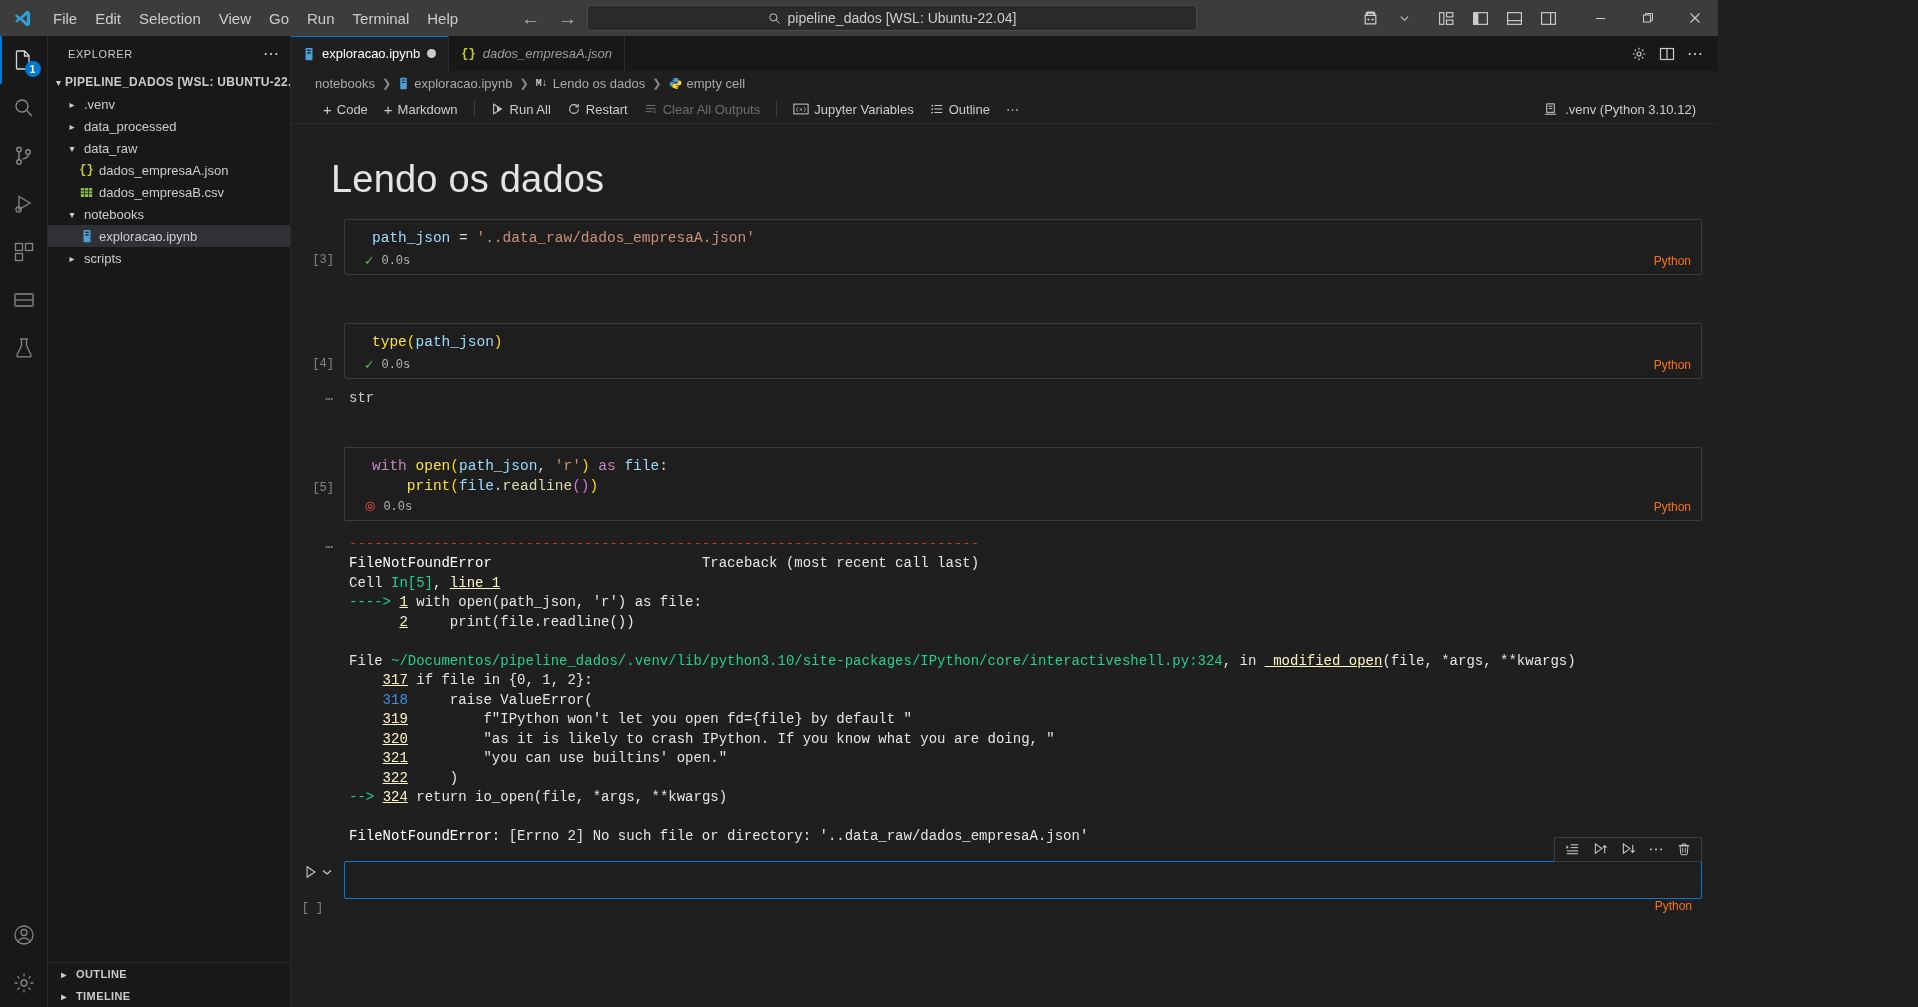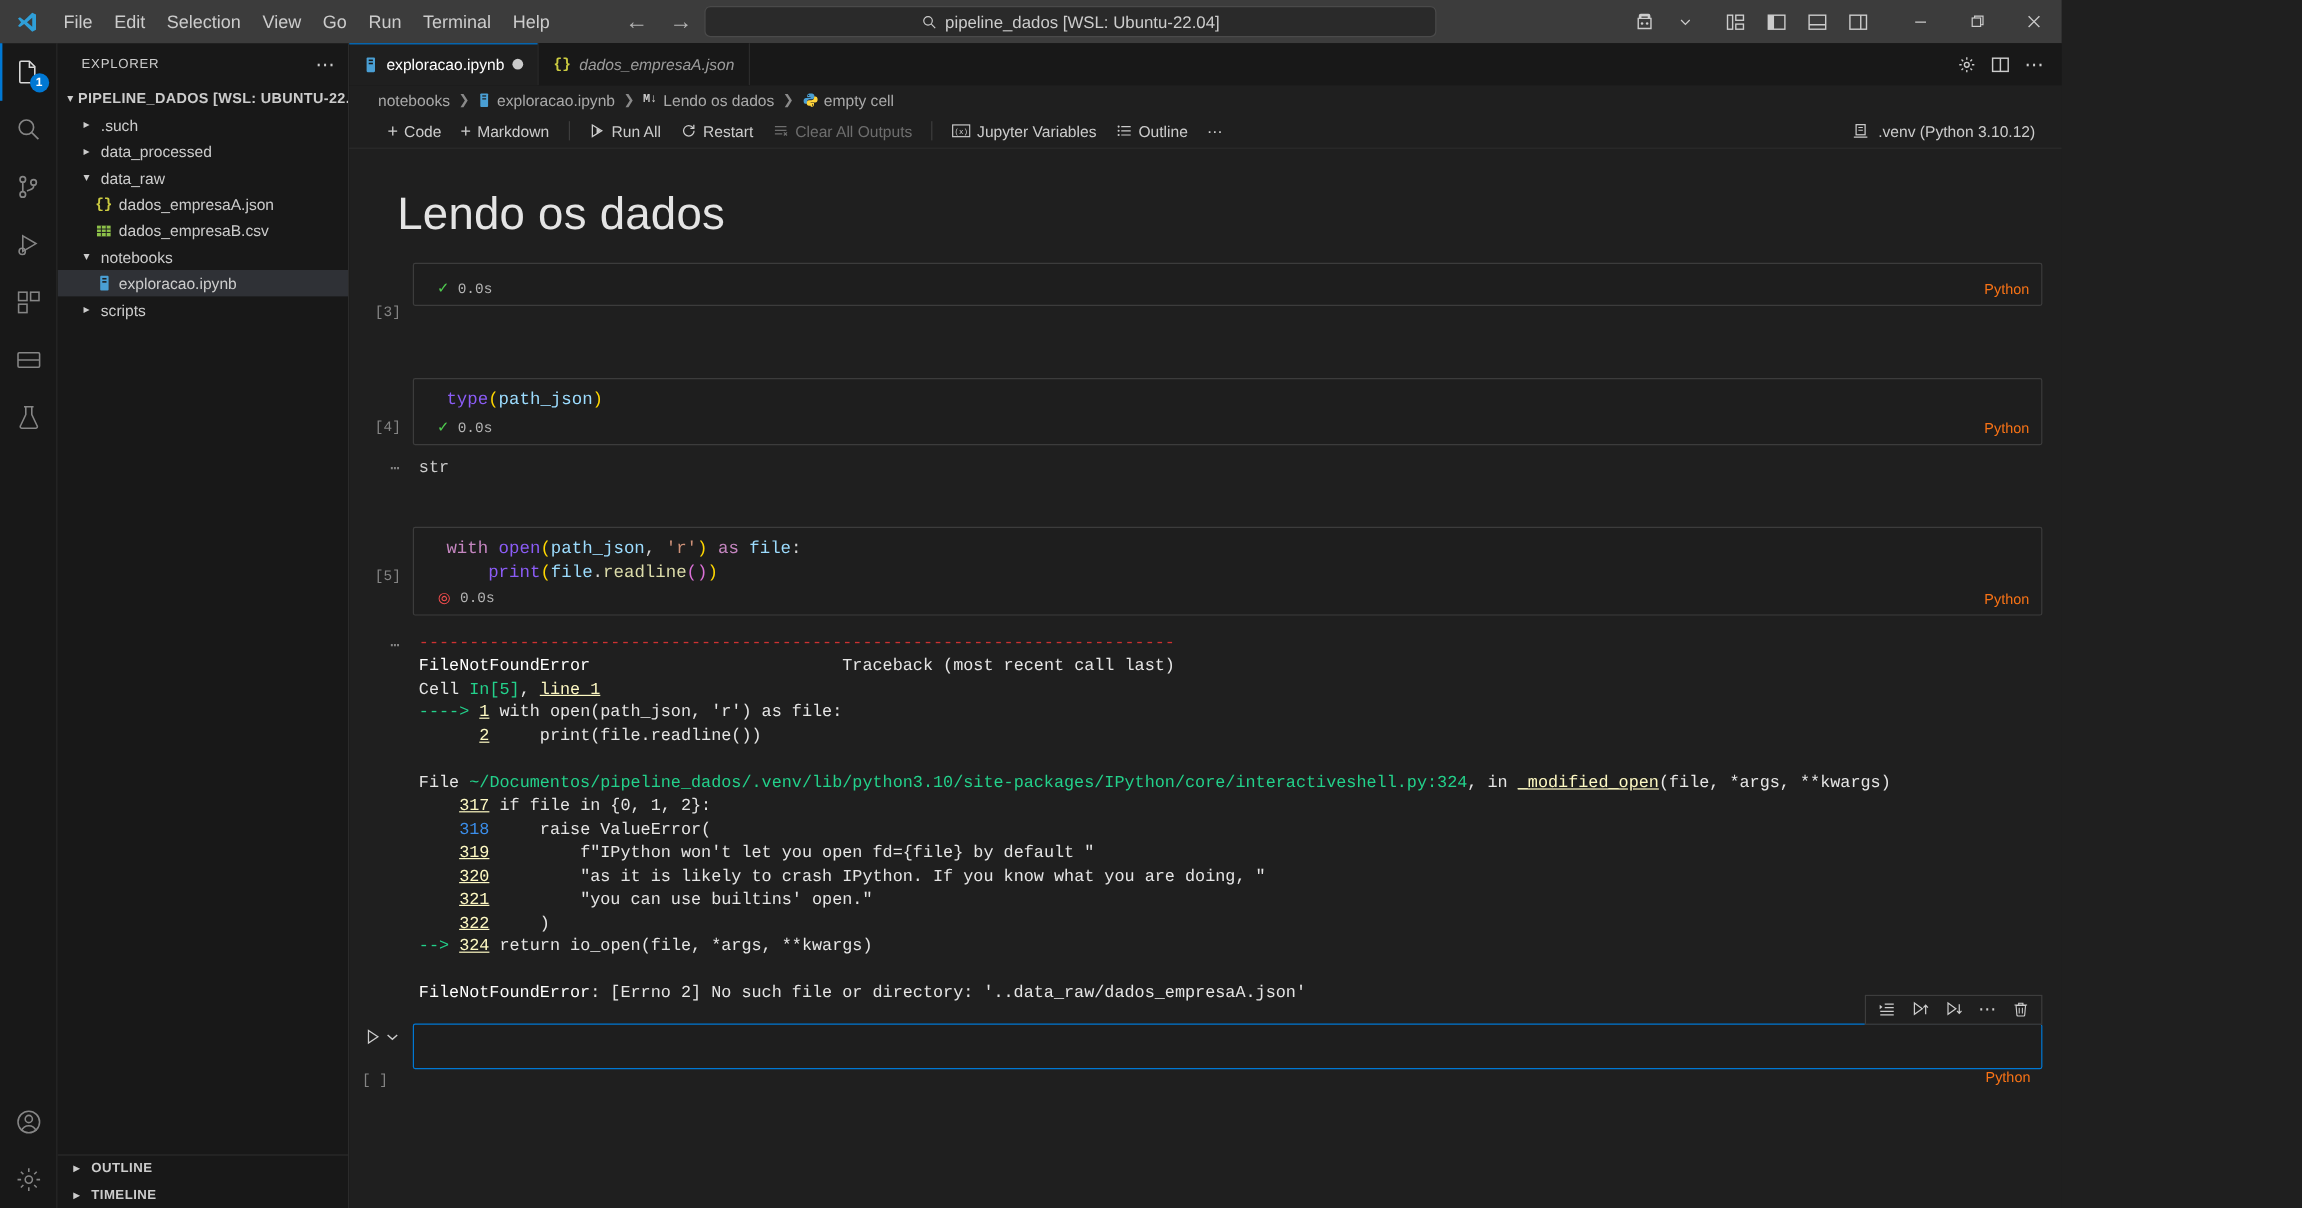--- a/index.html
+++ b/index.html
@@ -175,21 +175,21 @@
   .c-green { color: #23d18b; }
   .c-blue { color: #3b8eea; }
   .c-blueu { color: #fef9c3; text-decoration: underline; }
   .c-white { color: #e5e5e5; }
   .c-grey { color: #cccccc; }
 
   
   .s-var { color: #9cdcfe; }
   .s-str { color: #ce9178; }
   .s-kw  { color: #c586c0; }
-  .s-fn  { color: #8b5cf6; }
+  .s-fn  { color: #fde047; }
   .s-op  { color: #d4d4d4; }
   .s-par1 { color: #ffd700; }
   .s-par2 { color: #da70d6; }
   .s-prop { color: #dcdcaa; }
 
   
   .empty-cell-wrap { position: relative; margin-top: 14px; }
   .run-gutter {
     width: 53px; flex: 0 0 53px; display: flex; flex-direction: column; align-items: center;
     padding-top: 4px; color: #cccccc;
@@ -383,21 +383,21 @@
       </div>
       <div class="tree">
 
         <div class="tree-row">
           <span class="chev">▾</span>
           <span class="tw">PIPELINE_DADOS [WSL: UBUNTU-22.04]</span>
         </div>
 
         <div class="tree-row indent1">
           <span class="chev">▸</span>
-          <span>.such</span>
+          <span>.venv</span>
         </div>
 
         <div class="tree-row indent1">
           <span class="chev">▸</span>
           <span>data_processed</span>
         </div>
 
         <div class="tree-row indent1">
           <span class="chev">▾</span>
           <span>data_raw</span>
@@ -601,20 +601,21 @@
       <div class="notebook">
 
         <div class="md-title">Lendo os dados</div>
 
         <div class="cell">
           <div class="cell-gutter">
             <span class="exec-count">[3]</span>
           </div>
           <div class="cell-body">
             <div class="code-box">
+              <div class="code-line"><span class="s-var">path_json</span> <span class="s-op">=</span> <span class="s-str">'..data_raw/dados_empresaA.json'</span></div>
               <div class="cell-status">
                 <span class="ok-check">✓</span>
                 <span>0.0s</span>
                 <span class="lang-tag">Python</span>
               </div>
             </div>
           </div>
         </div>
 
         <div class="cell" style="margin-top:48px;">

